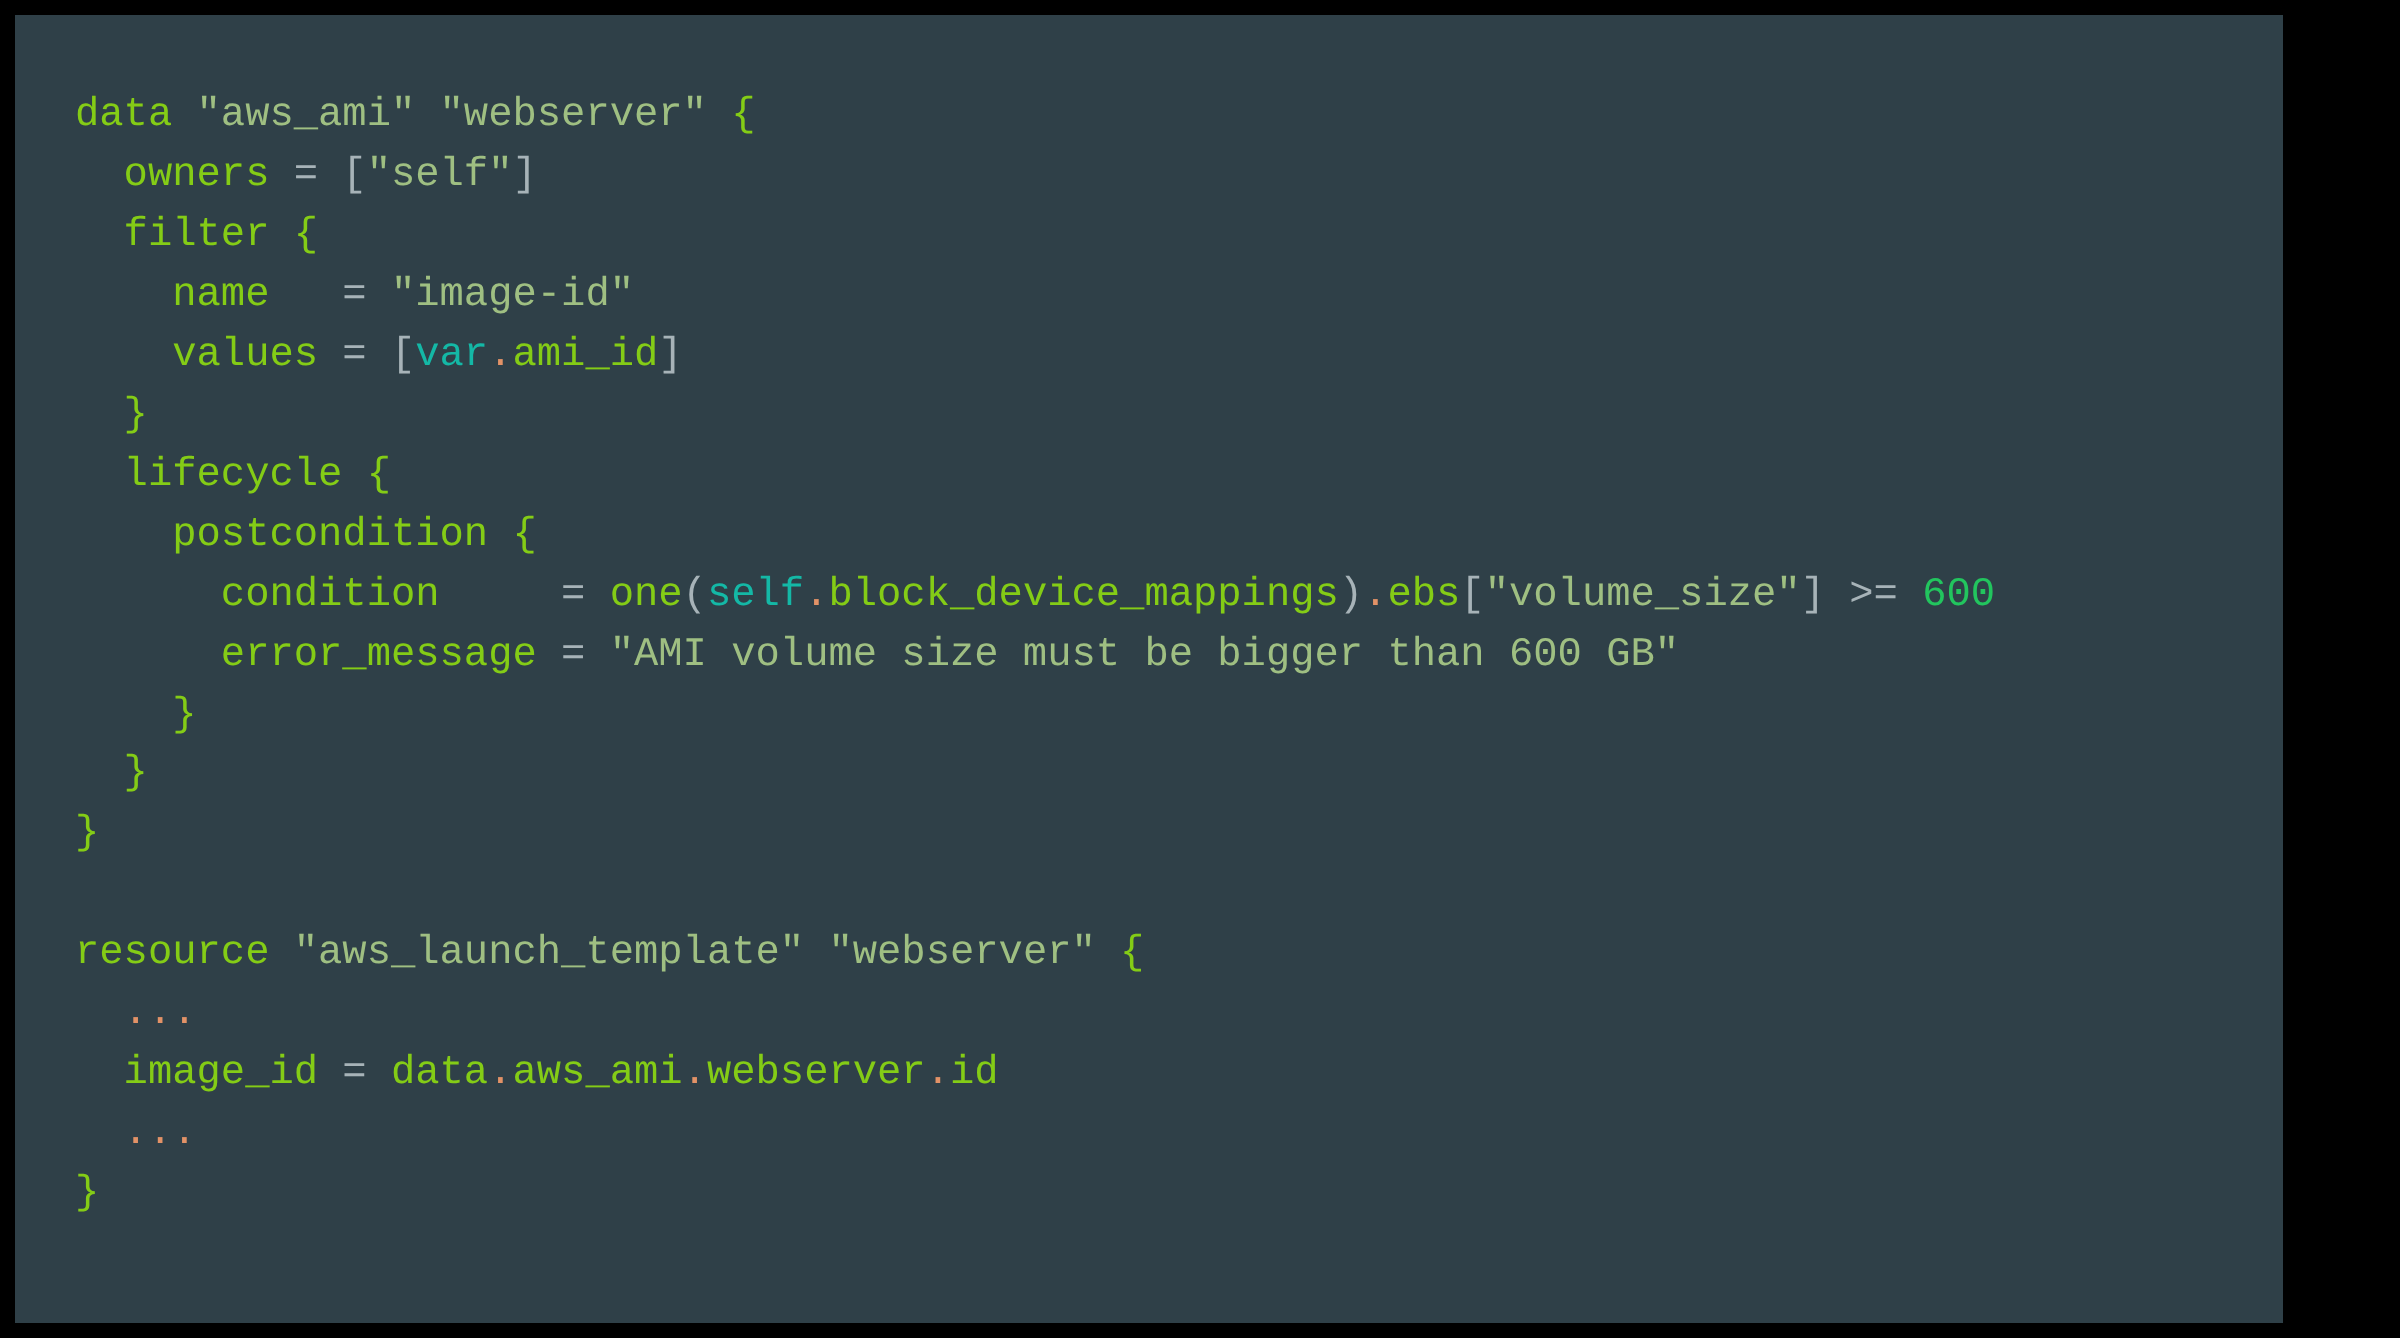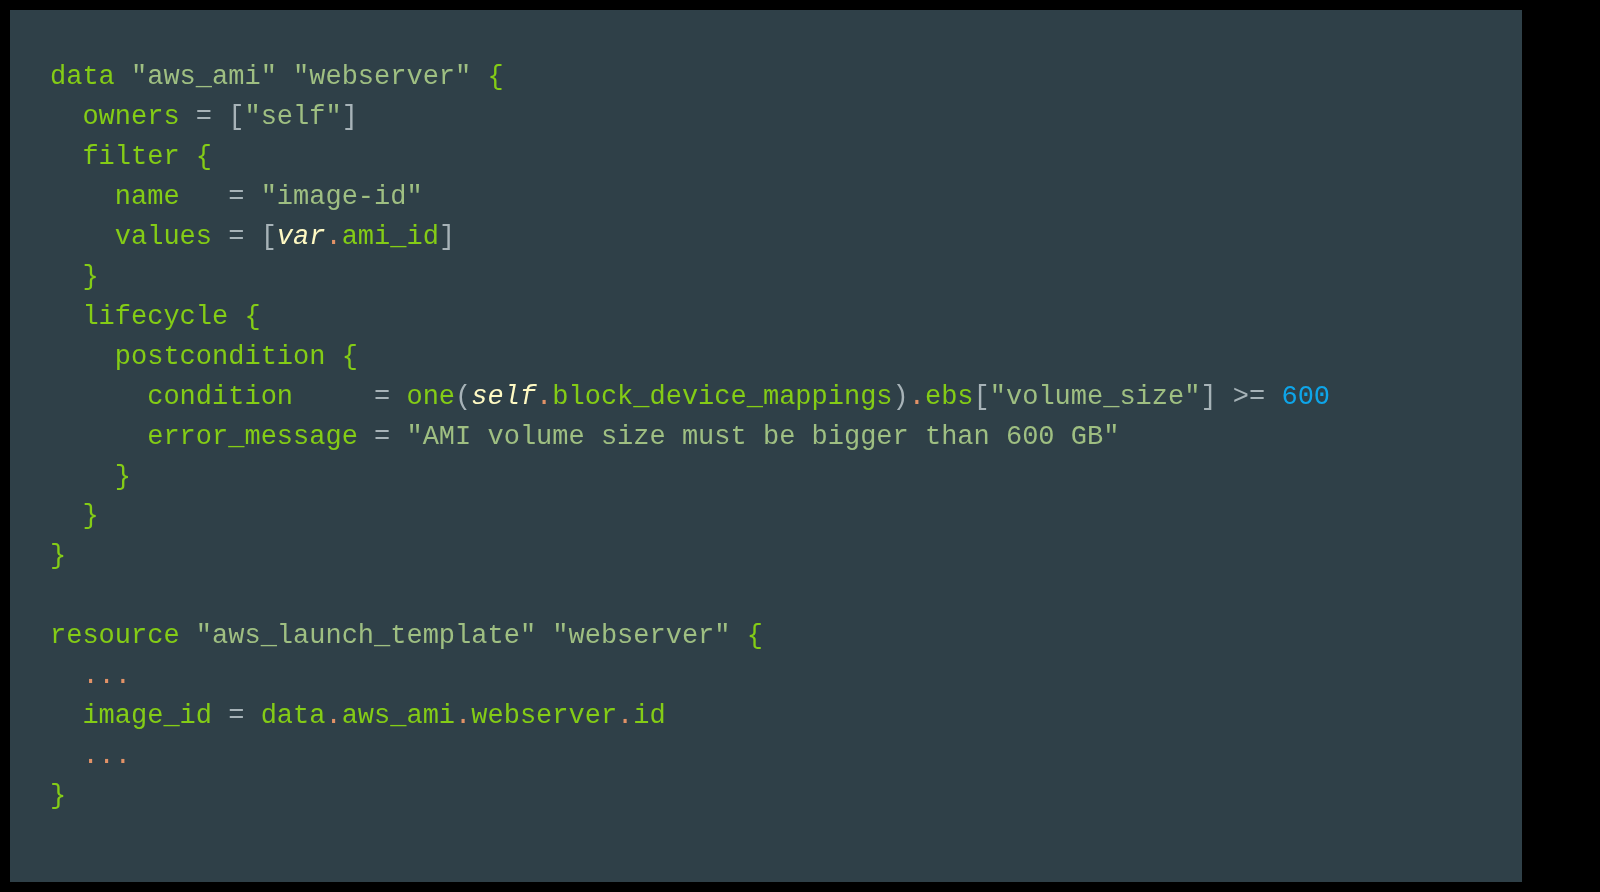--- a/index.html
+++ b/index.html
@@ -25,22 +25,22 @@
     padding: 48px 30px 30px 40px;
     font-family: "SFMono-Regular", Consolas, "Liberation Mono", Menlo, monospace;
     font-size: 27px;
     line-height: 1.48;
     color: #d6d6d6;
     white-space: pre;
     overflow: hidden;
   }
   .tok-default { color: #84cc16; }
   .tok-string  { color: #9fbf82; }
-  .tok-keyword { color: #fef9c3; font-style: italic; }
-  .tok-number  { color: #0ea5e9; }
+  .tok-keyword { color: #14b8a6; }
+  .tok-number  { color: #22c55e; }
   .tok-punct   { color: #a7b3b8; }
   .tok-punct-orange { color: #e29267; }
 </style>
 </head>
 <body>
 
 <div class="outer">
   <div class="code-block" id="code-block"><div><span class="tok-default">data </span><span class="tok-string">"aws_ami"</span><span class="tok-default"> </span><span class="tok-string">"webserver"</span><span class="tok-default"> {</span></div><div><span class="tok-default">  owners </span><span class="tok-punct">=</span><span class="tok-default"> </span><span class="tok-punct">[</span><span class="tok-string">"self"</span><span class="tok-punct">]</span></div><div><span class="tok-default">  filter {</span></div><div><span class="tok-default">    name   </span><span class="tok-punct">=</span><span class="tok-default"> </span><span class="tok-string">"image-id"</span></div><div><span class="tok-default">    values </span><span class="tok-punct">=</span><span class="tok-default"> </span><span class="tok-punct">[</span><span class="tok-keyword">var</span><span class="tok-punct-orange">.</span><span class="tok-default">ami_id</span><span class="tok-punct">]</span></div><div><span class="tok-default">  }</span></div><div><span class="tok-default">  lifecycle {</span></div><div><span class="tok-default">    postcondition {</span></div><div><span class="tok-default">      condition     </span><span class="tok-punct">=</span><span class="tok-default"> one</span><span class="tok-punct">(</span><span class="tok-keyword">self</span><span class="tok-punct-orange">.</span><span class="tok-default">block_device_mappings</span><span class="tok-punct">)</span><span class="tok-punct-orange">.</span><span class="tok-default">ebs</span><span class="tok-punct">[</span><span class="tok-string">"volume_size"</span><span class="tok-punct">]</span><span class="tok-default"> </span><span class="tok-punct">&gt;=</span><span class="tok-default"> </span><span class="tok-number">600</span></div><div><span class="tok-default">      error_message </span><span class="tok-punct">=</span><span class="tok-default"> </span><span class="tok-string">"AMI volume size must be bigger than 600 GB"</span></div><div><span class="tok-default">    }</span></div><div><span class="tok-default">  }</span></div><div><span class="tok-default">}</span></div><div>&nbsp;</div><div><span class="tok-default">resource </span><span class="tok-string">"aws_launch_template"</span><span class="tok-default"> </span><span class="tok-string">"webserver"</span><span class="tok-default"> {</span></div><div><span class="tok-default">  </span><span class="tok-punct-orange">...</span></div><div><span class="tok-default">  image_id </span><span class="tok-punct">=</span><span class="tok-default"> data</span><span class="tok-punct-orange">.</span><span class="tok-default">aws_ami</span><span class="tok-punct-orange">.</span><span class="tok-default">webserver</span><span class="tok-punct-orange">.</span><span class="tok-default">id</span></div><div><span class="tok-default">  </span><span class="tok-punct-orange">...</span></div><div><span class="tok-default">}</span></div></div>
 </div>
 

